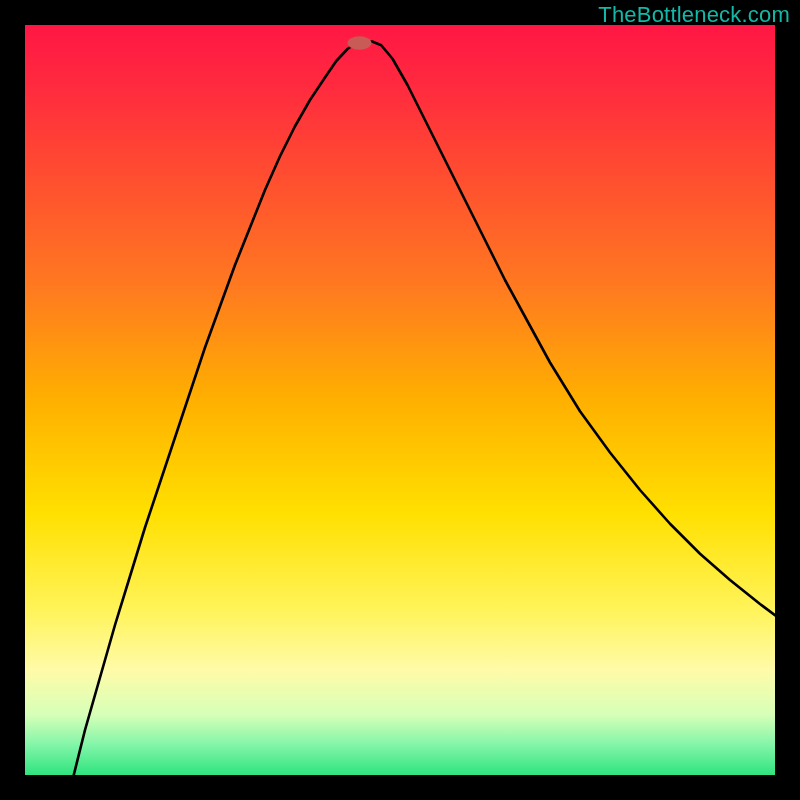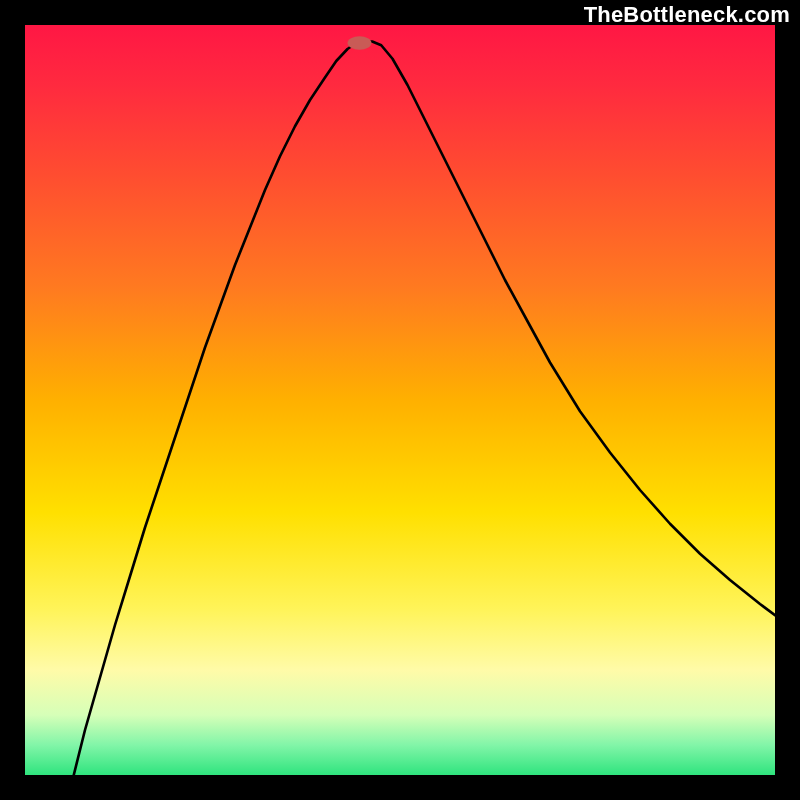--- a/index.html
+++ b/index.html
@@ -21,23 +21,23 @@
     position: absolute;
     left: 25px;
     top: 25px;
     width: 750px;
     height: 750px;
   }
   .attribution {
     position: absolute;
     top: 2px;
     right: 10px;
-    color: #ffffff;
+    color: #14b8a6;
     font-size: 22px;
-    font-weight: 700;
+    font-weight: 400;
     letter-spacing: 0.2px;
   }
   svg { display: block; }
 </style>
 </head>
 <body>
 
 <div class="frame">
   <div class="attribution">TheBottleneck.com</div>
 

